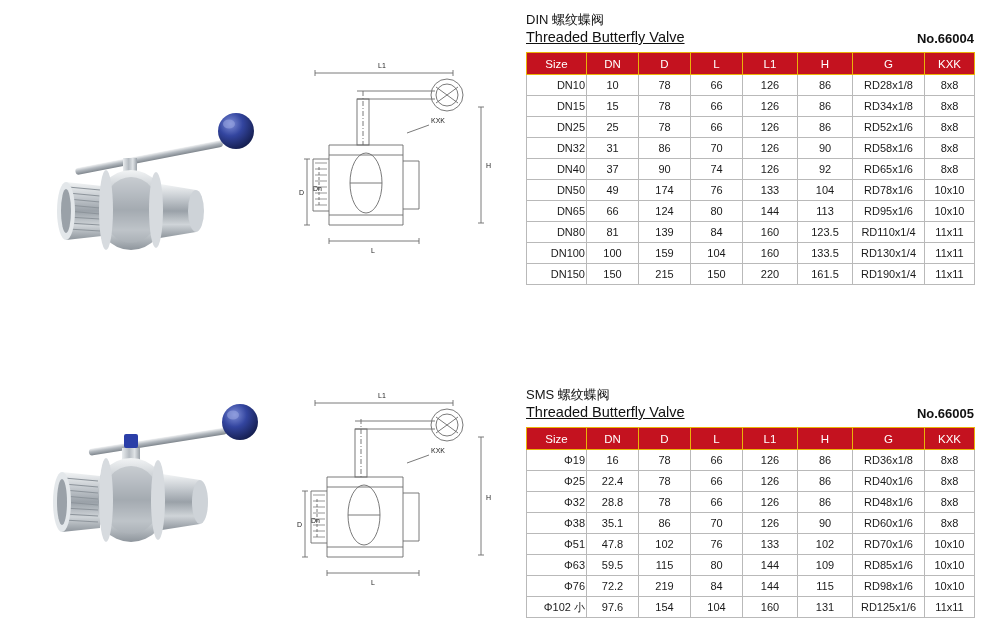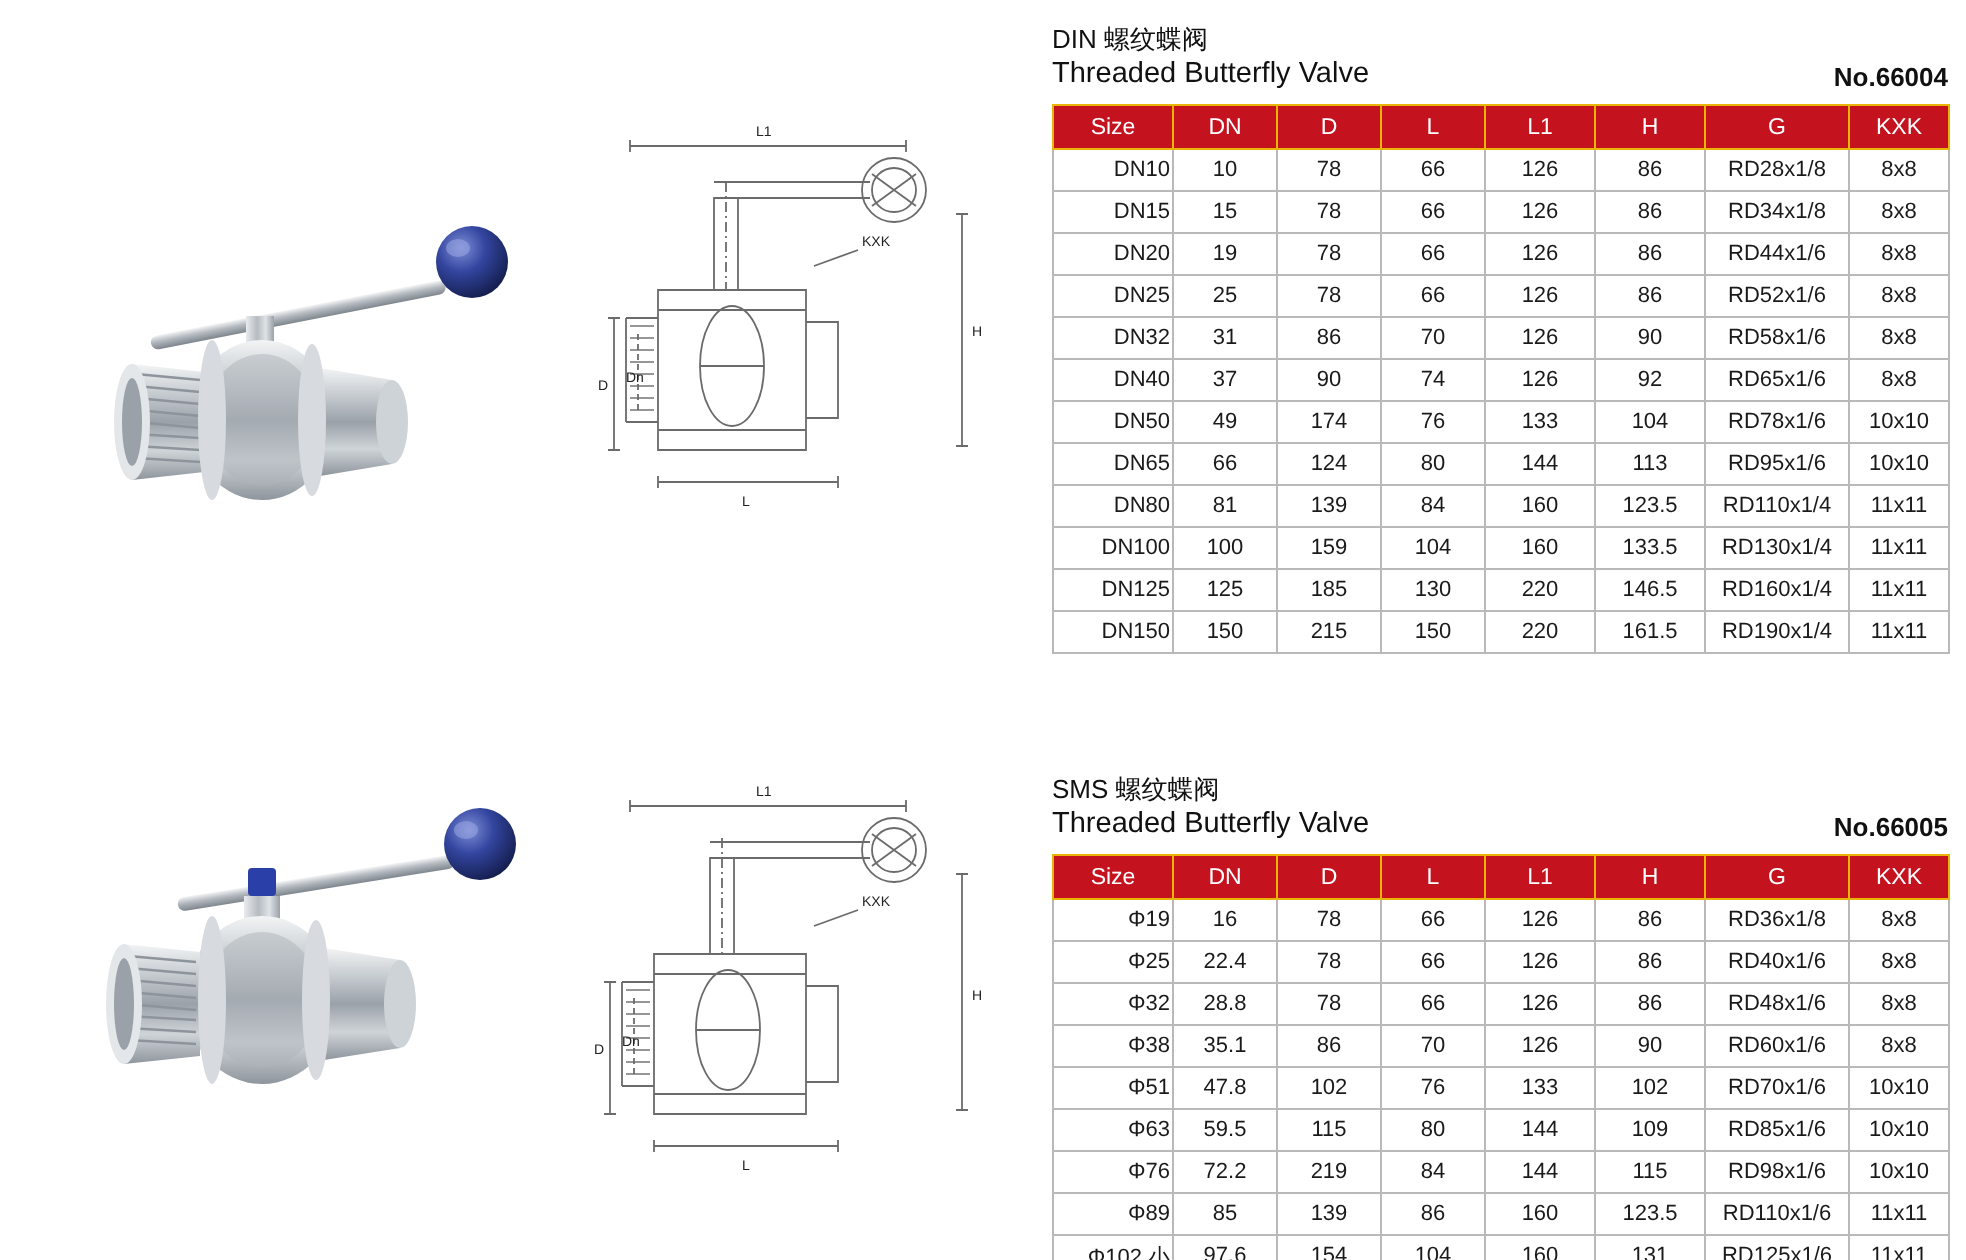--- a/index.html
+++ b/index.html
@@ -27,21 +27,21 @@
     position:absolute;left:295px;top:55px;width:205px;height:210px;
   }
 
   
   .tablewrap{position:absolute;left:526px;top:0;width:448px;}
   #section-din .tablewrap{top:12px;}
   #section-sms .tablewrap{top:72px;}
 
   .titlerow{position:relative;width:448px;margin-bottom:6px;}
   .t-cn{font-size:13px;line-height:16px;color:#111;}
-  .t-en{font-size:14.5px;line-height:18px;color:#111;}
+  .t-en{font-size:14.5px;line-height:18px;color:#111;text-decoration:underline;}
   .t-no{
     position:absolute;right:0;bottom:0;
     font-size:13px;font-weight:bold;color:#111;
   }
 
   table.spec{
     border-collapse:collapse;
     width:448px;
     font-size:11px;
     table-layout:fixed;
@@ -252,30 +252,20 @@
               <td class="first">DN15</td>
               <td>15</td>
               <td>78</td>
               <td>66</td>
               <td>126</td>
               <td>86</td>
               <td>RD34x1/8</td>
               <td>8x8</td>
             </tr>
             <tr>
-              <td class="first">DN20</td>
-              <td>19</td>
-              <td>78</td>
-              <td>66</td>
-              <td>126</td>
-              <td>86</td>
-              <td>RD44x1/6</td>
-              <td>8x8</td>
-            </tr>
-            <tr>
               <td class="first">DN25</td>
               <td>25</td>
               <td>78</td>
               <td>66</td>
               <td>126</td>
               <td>86</td>
               <td>RD52x1/6</td>
               <td>8x8</td>
             </tr>
             <tr>
@@ -329,30 +319,20 @@
               <td>11x11</td>
             </tr>
             <tr>
               <td class="first">DN100</td>
               <td>100</td>
               <td>159</td>
               <td>104</td>
               <td>160</td>
               <td>133.5</td>
               <td>RD130x1/4</td>
-              <td>11x11</td>
-            </tr>
-            <tr>
-              <td class="first">DN125</td>
-              <td>125</td>
-              <td>185</td>
-              <td>130</td>
-              <td>220</td>
-              <td>146.5</td>
-              <td>RD160x1/4</td>
               <td>11x11</td>
             </tr>
             <tr>
               <td class="first">DN150</td>
               <td>150</td>
               <td>215</td>
               <td>150</td>
               <td>220</td>
               <td>161.5</td>
               <td>RD190x1/4</td>
@@ -545,30 +525,20 @@
               <td class="first">Φ76</td>
               <td>72.2</td>
               <td>219</td>
               <td>84</td>
               <td>144</td>
               <td>115</td>
               <td>RD98x1/6</td>
               <td>10x10</td>
             </tr>
             <tr>
-              <td class="first">Φ89</td>
-              <td>85</td>
-              <td>139</td>
-              <td>86</td>
-              <td>160</td>
-              <td>123.5</td>
-              <td>RD110x1/6</td>
-              <td>11x11</td>
-            </tr>
-            <tr>
               <td class="first">Φ102 小</td>
               <td>97.6</td>
               <td>154</td>
               <td>104</td>
               <td>160</td>
               <td>131</td>
               <td>RD125x1/6</td>
               <td>11x11</td>
             </tr>
           </tbody>

